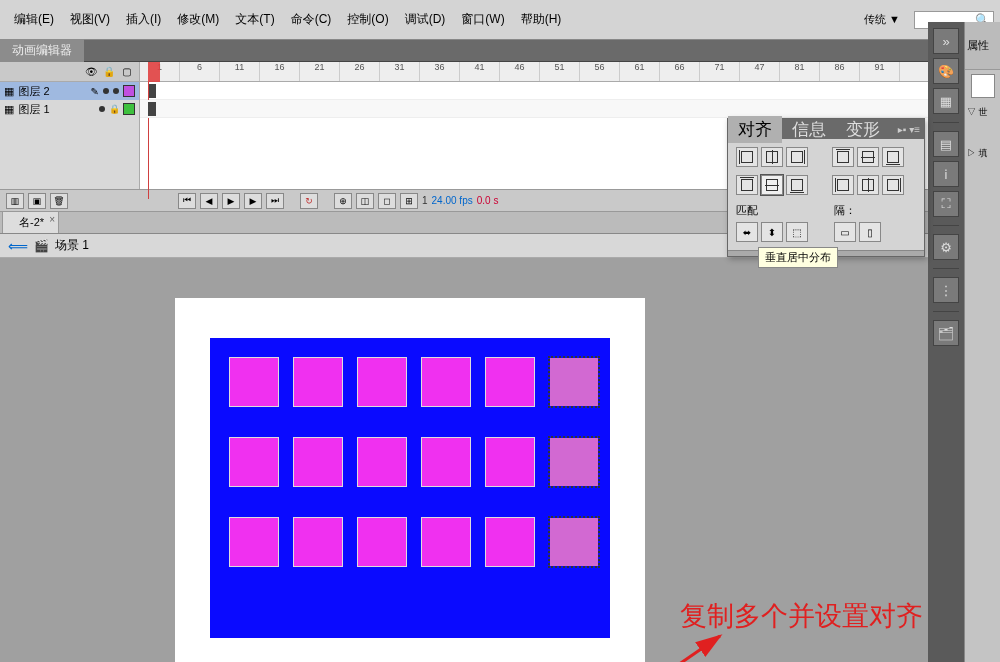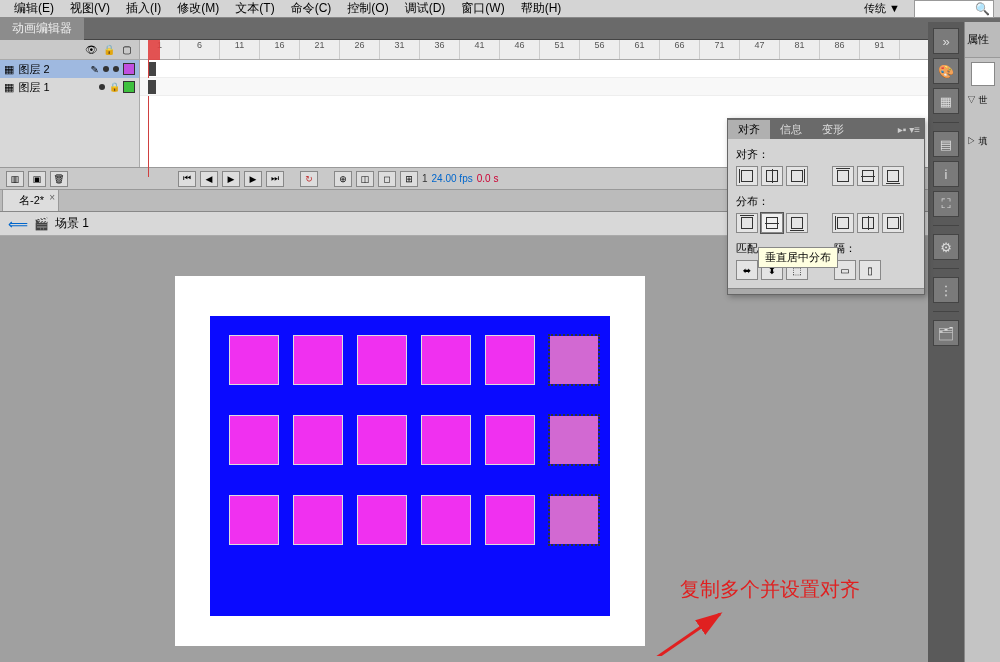--- a/index.html
+++ b/index.html
@@ -1,19 +1,19 @@
 <!DOCTYPE html>
 <html><head>
 <meta charset="utf-8">
 <style>
 * { box-sizing: border-box; margin: 0; padding: 0; font-family: "Microsoft YaHei", sans-serif; }
 body { background: #a0a0a0; width: 1000px; height: 662px; overflow: hidden; position: relative; font-size: 12px; }
 
 
-.menubar { background: #d4d4d4; height: 18px; display: flex; align-items: center; padding: 0 6px; border-bottom: 1px solid #888; }
+.menubar { background: #d4d4d4; height: 40px; display: flex; align-items: center; padding: 0 6px; border-bottom: 1px solid #888; }
 .menu-item { padding: 2px 8px; cursor: default; font-size: 12px; }
 .menubar-right { margin-left: auto; display: flex; align-items: center; gap: 4px; }
 .workspace-sel { padding: 1px 10px; font-size: 11px; }
 .search-box { width: 80px; height: 18px; border: 1px solid #999; background: #fff; padding: 0 18px 0 4px; position: relative; }
 .search-wrap { position: relative; }
 .search-icon { position: absolute; right: 4px; top: 2px; font-size: 12px; color: #555; }
 
 
 .context-strip { height: 22px; background: #6a6a6a; display: flex; align-items: center; border-bottom: 1px solid #444; }
 .context-tab { padding: 3px 12px; color: #eee; font-size: 12px; }
@@ -60,47 +60,47 @@
 .scene-bar { height: 24px; background: #d8d8d8; display: flex; align-items: center; padding: 0 8px; font-size: 12px; gap: 6px; border-bottom: 1px solid #aaa; }
 .scene-arrow { color: #0066cc; font-size: 14px; }
 
 
 .stage-area { position: relative; height: 420px; background: #a0a0a0; overflow: hidden; }
 .stage { position: absolute; left: 175px; top: 40px; width: 470px; height: 370px; background: #fff; }
 .blue-bg { position: absolute; left: 35px; top: 40px; width: 400px; height: 300px; background: #0a0aff; }
 .pink-sq { position: absolute; width: 48px; height: 48px; background: #f030f0; outline: 1px solid #ddd; }
 .pink-sq.sel { background: #d269d2; outline: 2px dotted #333; }
 
-.annotation { position: absolute; color: #e02020; font-size: 20px; left: 680px; top: 340px; }
+.annotation { position: absolute; color: #e02020; font-size: 27px; left: 680px; top: 340px; }
 .arrow-svg { position: absolute; left: 620px; top: 370px; }
 
 
 .panel-align { position: absolute; right: 75px; top: 118px; width: 198px; background: #d4d4d4; border: 1px solid #666; box-shadow: 2px 2px 6px rgba(0,0,0,.3); z-index: 10; }
 .panel-tabs { display: flex; background: #6a6a6a; height: 20px; align-items: center; }
-.panel-tab { padding: 2px 10px; color: #ddd; font-size: 11px; cursor: pointer; }
+.panel-tab { padding: 2px 10px; color: #ddd; font-size: 17px; cursor: pointer; }
 .panel-tab.active { background: #b0b0b0; color: #000; }
 .panel-tab-icons { margin-left: auto; color: #ccc; padding: 0 4px; font-size: 10px; }
 .panel-body { padding: 8px; }
 .panel-label { font-size: 11px; margin-bottom: 4px; }
 .btn-row { display: flex; gap: 3px; margin-bottom: 8px; }
 .btn-row .gap { width: 18px; }
 .ab { width: 22px; height: 20px; background: #e4e4e4; border: 1px solid #888; font-size: 10px; display: flex; align-items: center; justify-content: center; cursor: pointer; position: relative; }
 .ab.hl { outline: 1px solid #555; background: #f0f0f0; }
 .tooltip { position: absolute; left: 30px; top: 80px; background: #ffffe0; border: 1px solid #888; padding: 2px 6px; font-size: 11px; z-index: 20; white-space: nowrap; }
 .align-chk { display: flex; align-items: center; gap: 4px; font-size: 11px; margin-top: 10px; }
 .panel-footer { height: 6px; background: #aaa; border-top: 1px solid #888; }
 
 
 .right-tools { position: absolute; right: 36px; top: 22px; width: 36px; bottom: 0; background: #5a5a5a; display: flex; flex-direction: column; align-items: center; padding-top: 6px; gap: 4px; }
 .right-tools .tbtn { width: 26px; height: 26px; background: #7a7a7a; border: 1px solid #444; display: flex; align-items: center; justify-content: center; color: #ddd; font-size: 13px; cursor: pointer; }
 .right-tools .tdiv { height: 1px; width: 26px; background: #444; margin: 4px 0; }
 
 
 .right-dock { position: absolute; right: 0; top: 22px; width: 36px; bottom: 0; background: #c4c4c4; border-left: 1px solid #888; }
-.right-dock .dock-tab { writing-mode: horizontal-tb; font-size: 11px; padding: 10px 2px; background: #bbb; border-bottom: 1px solid #999; }
+.right-dock .dock-tab { writing-mode: horizontal-tb; font-size: 11px; padding: 16px 2px; background: #bbb; border-bottom: 1px solid #999; }
 .right-dock .dock-icon { width: 24px; height: 24px; margin: 4px auto; background: #fff; border: 1px solid #888; }
 .right-dock .dock-tri { font-size: 9px; padding: 4px 2px; }
 
 
 .ai-box { width: 12px; height: 12px; border: 1px solid #333; position: relative; }
 .ai-line-l::before { content:""; position:absolute; left:-3px; top:-2px; bottom:-2px; width:1px; background:#333; }
 .ai-line-c::before { content:""; position:absolute; left:5px; top:-2px; bottom:-2px; width:1px; background:#333; }
 .ai-line-r::before { content:""; position:absolute; right:-3px; top:-2px; bottom:-2px; width:1px; background:#333; }
 .ai-line-t::before { content:""; position:absolute; top:-3px; left:-2px; right:-2px; height:1px; background:#333; }
 .ai-line-m::before { content:""; position:absolute; top:5px; left:-2px; right:-2px; height:1px; background:#333; }
@@ -262,21 +262,20 @@
 </div>
 
 <div class="panel-align">
   <div class="panel-tabs">
     <span class="panel-tab active">对齐</span>
     <span class="panel-tab">信息</span>
     <span class="panel-tab">变形</span>
     <span class="panel-tab-icons">▸▪ ▾≡</span>
   </div>
   <div class="panel-body" style="position:relative">
-    <div class="panel-label">对齐：</div>
     <div class="btn-row">
       <span class="ab">
           <span class="ai-box ai-line-l"></span>
         </span>
       <span class="ab">
           <span class="ai-box ai-line-c"></span>
         </span>
       <span class="ab">
           <span class="ai-box ai-line-r"></span>
         </span>
@@ -284,21 +283,20 @@
       <span class="ab">
           <span class="ai-box ai-line-t"></span>
         </span>
       <span class="ab">
           <span class="ai-box ai-line-m"></span>
         </span>
       <span class="ab">
           <span class="ai-box ai-line-b"></span>
         </span>
     </div>
-    <div class="panel-label">分布：</div>
     <div class="btn-row">
       <span class="ab">
           <span class="ai-box ai-line-t"></span>
         </span>
       <span class="ab hl">
           <span class="ai-box ai-line-m"></span>
         </span>
       <span class="ab">
           <span class="ai-box ai-line-b"></span>
         </span>

